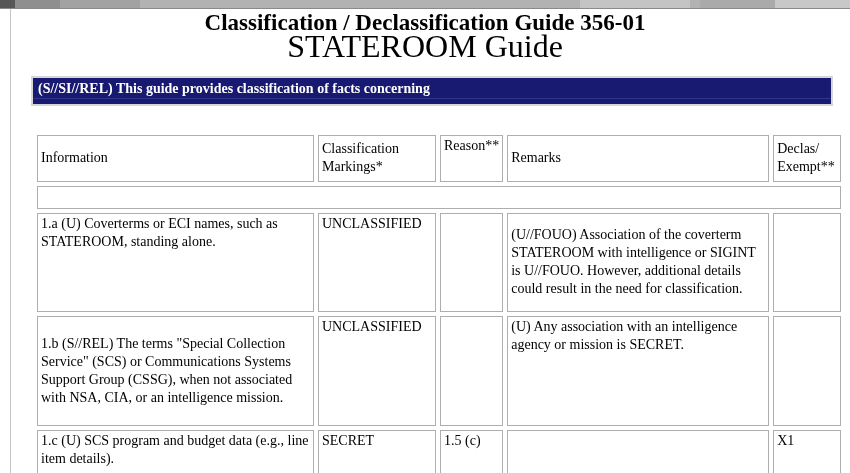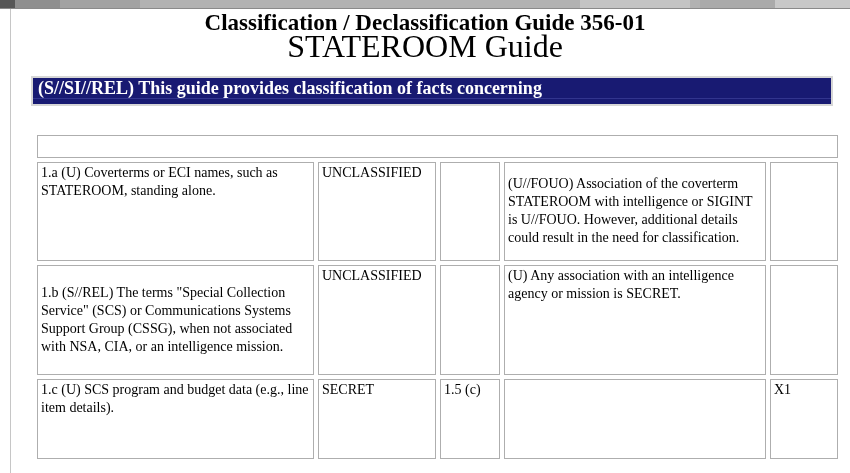--- a/index.html
+++ b/index.html
@@ -22,21 +22,21 @@
 
   
   .t1{position:absolute;left:11px;top:10px;width:828px;text-align:center;
       font-size:23px;font-weight:bold;}
   .t2{position:absolute;left:11px;top:28px;width:828px;text-align:center;
       font-size:32px;font-weight:normal;}
 
   
   .banner{position:absolute;left:31px;top:76px;width:798px;
       background:var(--banner-bg,#181a72);border:2px solid #d6d6d6;
-      color:var(--banner-text,#ffffff);font-weight:bold;font-size:18px;}
+      color:var(--banner-text,#ffffff);font-weight:bold;font-size:14px;}
   .banner .bl1{padding:2px 0 1px 5px;height:17px;line-height:17px;}
   .banner .bl2{padding:0 0 1px 5px;height:17px;line-height:17px;border-top:1px solid #32358e;}
   .banner .bl3{height:5px;border-top:1px solid #32358e;}
 
   
   table.guide{position:absolute;left:33px;top:131px;border-collapse:separate;border-spacing:4px;}
   table.guide td{
     background:#fff;border:1px solid var(--cell-border,#aeaeae);
     font-size:14px;line-height:18px;padding:1px 3px 2px 3px;
     box-sizing:border-box;
@@ -73,20 +73,27 @@
 
 <table class="guide">
   <colgroup>
     <col style="width:277px">
       <col style="width:118px">
       <col style="width:60px">
     <col style="width:262px">
       <col style="width:68px">
   </colgroup>
   <tbody>
+      <tr class="hdr">
+    <td class="vm">Information</td>
+    <td class="vm">Classification Markings*</td>
+    <td class="vt">Reason**</td>
+    <td class="vm">Remarks</td>
+    <td class="vm">Declas/ Exempt**</td>
+  </tr>
   <tr>
     <td class="section" colspan="5">1. GENERAL INFORMATION</td>
   </tr>
   <tr class="r0">
     <td class="vt">1.a (U) Coverterms or ECI names, such as STATEROOM, standing alone.</td>
     <td class="vt">UNCLASSIFIED</td>
     <td class="vt"></td>
     <td class="vm">(U//FOUO) Association of the coverterm STATEROOM with intelligence or SIGINT is U//FOUO. However, additional details could result in the need for classification.</td>
     <td class="vt"></td>
   </tr>

